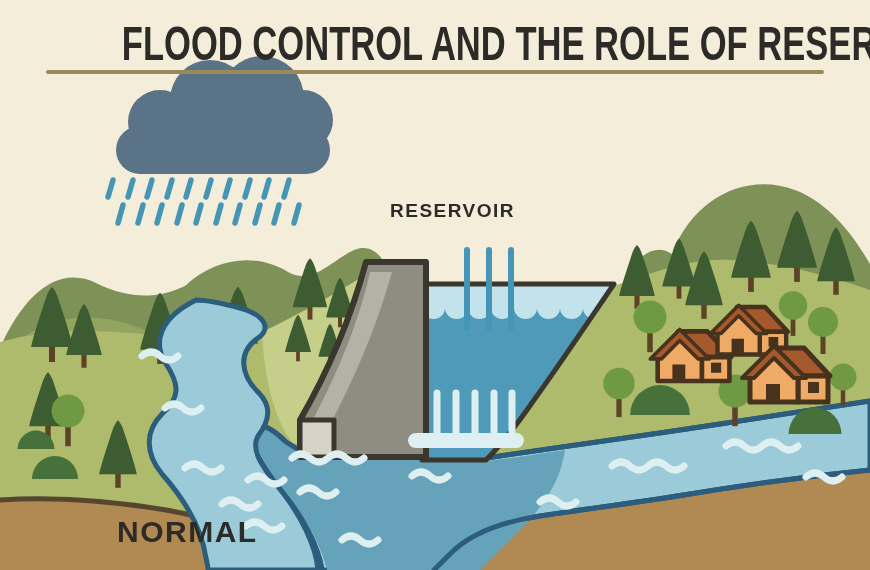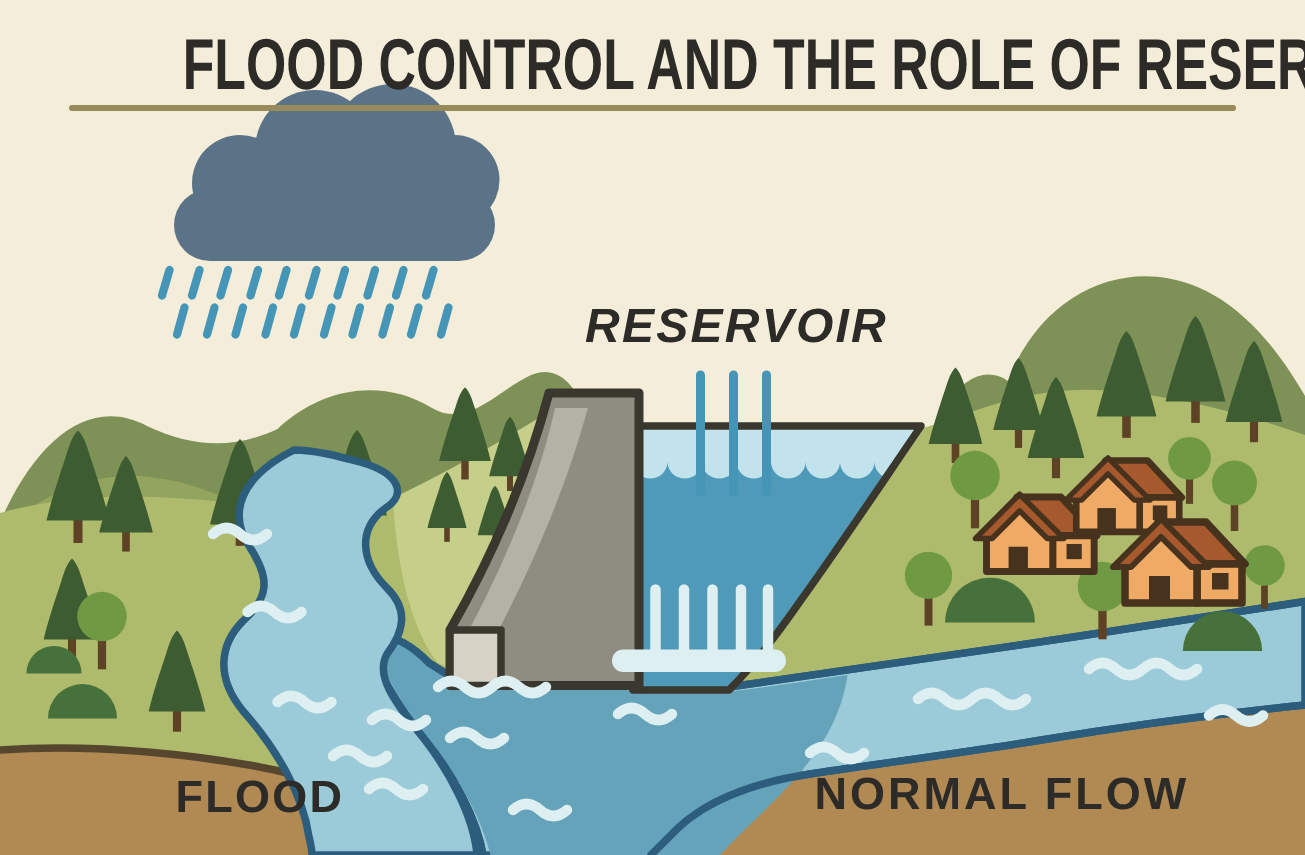--- a/index.html
+++ b/index.html
@@ -16,21 +16,21 @@
   #title{
     left:0;right:0;top:20px;text-align:center;
     font-size:48px;letter-spacing:0px;
     transform:scaleX(.72);transform-origin:50% 50%;
   }
   #divider{
     position:absolute;left:46px;top:70px;width:778px;height:4px;
     background:var(--c-divider,#988a5a);border-radius:2px;
   }
   #lbl-rain{left:84px;top:233px;font-size:30px;letter-spacing:1px;}
-  #lbl-reservoir{left:390px;top:201px;font-size:32px;letter-spacing:1.5px;font-style:italic;}
+  #lbl-reservoir{left:390px;top:201px;font-size:19px;letter-spacing:1.5px;}
   #lbl-river{left:117px;top:517px;font-size:30px;letter-spacing:1.5px;}
   #lbl-flow{left:543px;top:515px;font-size:30px;letter-spacing:2px;}
   svg .ol{stroke-linejoin:round;stroke-linecap:round;}
 </style>
 </head>
 <body>
 
 <div id="stage">
 
 <svg id="scene" width="870" height="570" viewBox="0 0 870 570">
@@ -177,16 +177,15 @@
   </g>
   <g>
     <path d="M113,180 l-5,17 M133,180 l-5,17 M152,180 l-5,17 M172,180 l-5,17 M191,180 l-5,17 M211,180 l-5,17 M230,180 l-5,17 M250,180 l-5,17 M269,180 l-5,17 M289,180 l-5,17" fill="none" class="ol" style="stroke:var(--c-rain);stroke-width:5.5"></path>
     <path d="M123,205 l-5,18 M143,205 l-5,18 M162,205 l-5,18 M182,205 l-5,18 M201,205 l-5,18 M221,205 l-5,18 M240,205 l-5,18 M260,205 l-5,18 M279,205 l-5,18 M299,205 l-5,18" fill="none" class="ol" style="stroke:var(--c-rain);stroke-width:5.5"></path>
   </g>
 </svg>
 
 <div class="label" id="title">FLOOD CONTROL AND THE ROLE OF RESERVOIRS</div>
 <div id="divider"></div>
 <div class="label" id="lbl-reservoir">RESERVOIR</div>
-<div class="label" id="lbl-river">FLOOD</div>
-<div class="label" id="lbl-flow">NORMAL FLOW</div>
+<div class="label" id="lbl-river">NORMAL</div>
 
 </div>
 
 </body></html>

